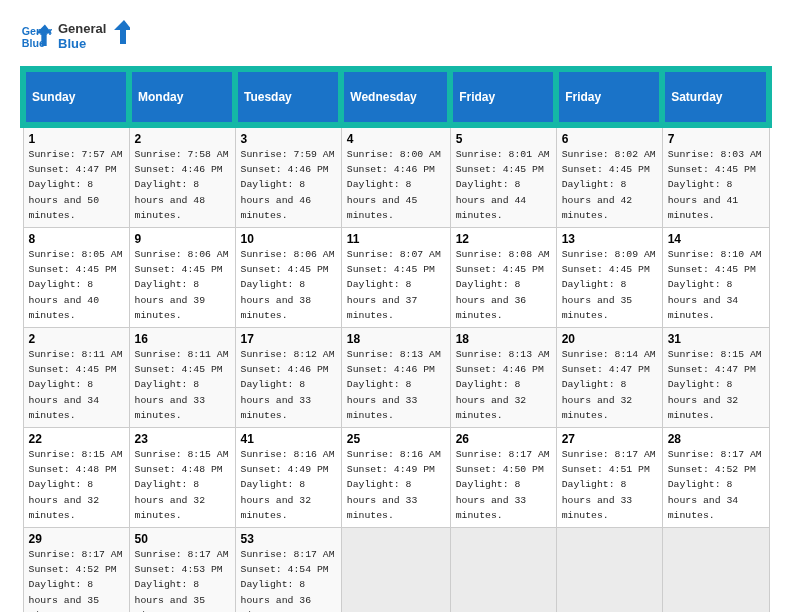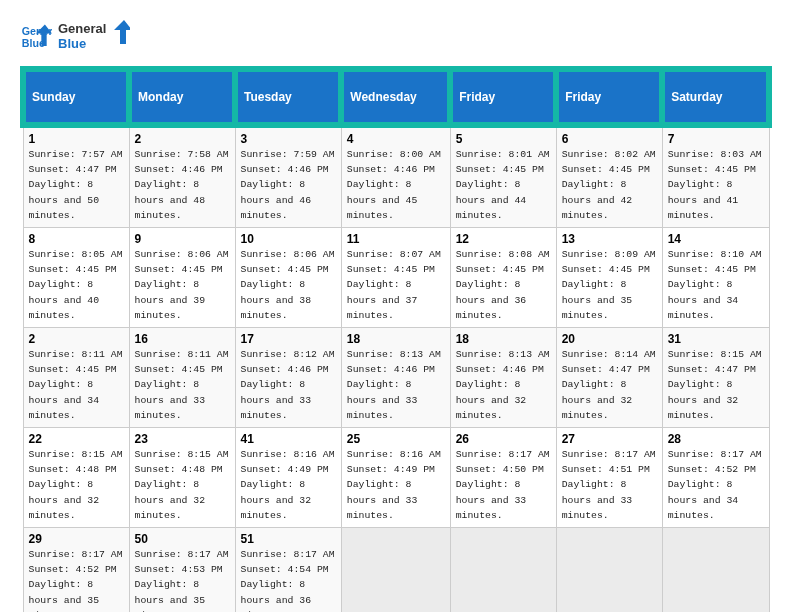--- a/index.html
+++ b/index.html
@@ -155,21 +155,21 @@
           <td><span class="day-num">23</span><span class="day-info">Sunrise: 8:15 AM<br>Sunset: 4:48 PM<br>Daylight: 8 hours and 32 minutes.</span></td>
           <td><span class="day-num">41</span><span class="day-info">Sunrise: 8:16 AM<br>Sunset: 4:49 PM<br>Daylight: 8 hours and 32 minutes.</span></td>
           <td><span class="day-num">25</span><span class="day-info">Sunrise: 8:16 AM<br>Sunset: 4:49 PM<br>Daylight: 8 hours and 33 minutes.</span></td>
           <td><span class="day-num">26</span><span class="day-info">Sunrise: 8:17 AM<br>Sunset: 4:50 PM<br>Daylight: 8 hours and 33 minutes.</span></td>
           <td><span class="day-num">27</span><span class="day-info">Sunrise: 8:17 AM<br>Sunset: 4:51 PM<br>Daylight: 8 hours and 33 minutes.</span></td>
           <td><span class="day-num">28</span><span class="day-info">Sunrise: 8:17 AM<br>Sunset: 4:52 PM<br>Daylight: 8 hours and 34 minutes.</span></td>
         </tr>
         <tr>
           <td><span class="day-num">29</span><span class="day-info">Sunrise: 8:17 AM<br>Sunset: 4:52 PM<br>Daylight: 8 hours and 35 minutes.</span></td>
           <td><span class="day-num">50</span><span class="day-info">Sunrise: 8:17 AM<br>Sunset: 4:53 PM<br>Daylight: 8 hours and 35 minutes.</span></td>
-          <td><span class="day-num">51</span><span class="day-info">Sunrise: 8:17 AM<br>Sunset: 4:54 PM<br>Daylight: 8 hours and 36 minutes.</span></td>
+          <td><span class="day-num">53</span><span class="day-info">Sunrise: 8:17 AM<br>Sunset: 4:54 PM<br>Daylight: 8 hours and 36 minutes.</span></td>
           <td class="empty"></td>
           <td class="empty"></td>
           <td class="empty"></td>
           <td class="empty"></td>
         </tr>
       </tbody>
   </table>
 </div>
 
 </body></html>

